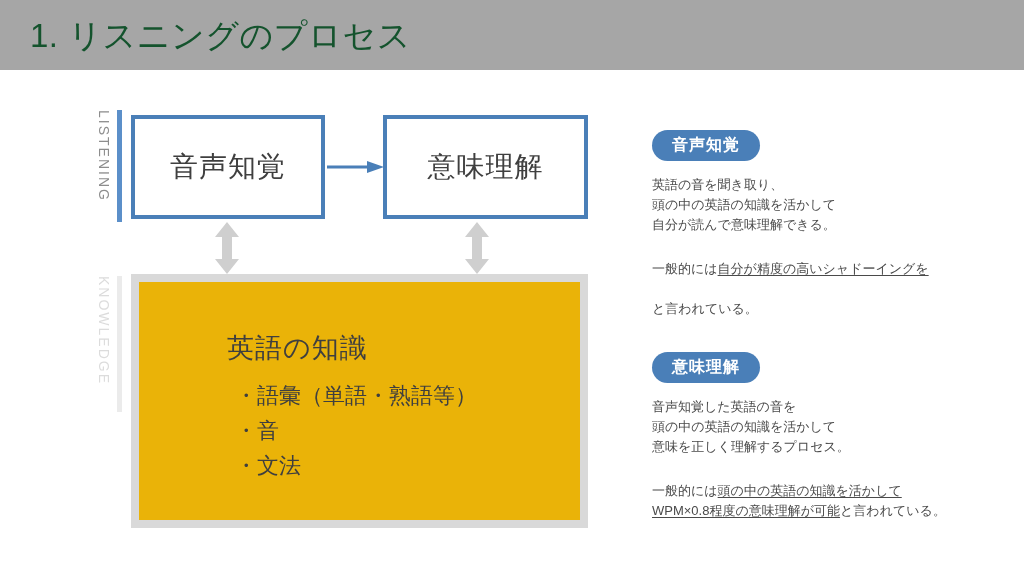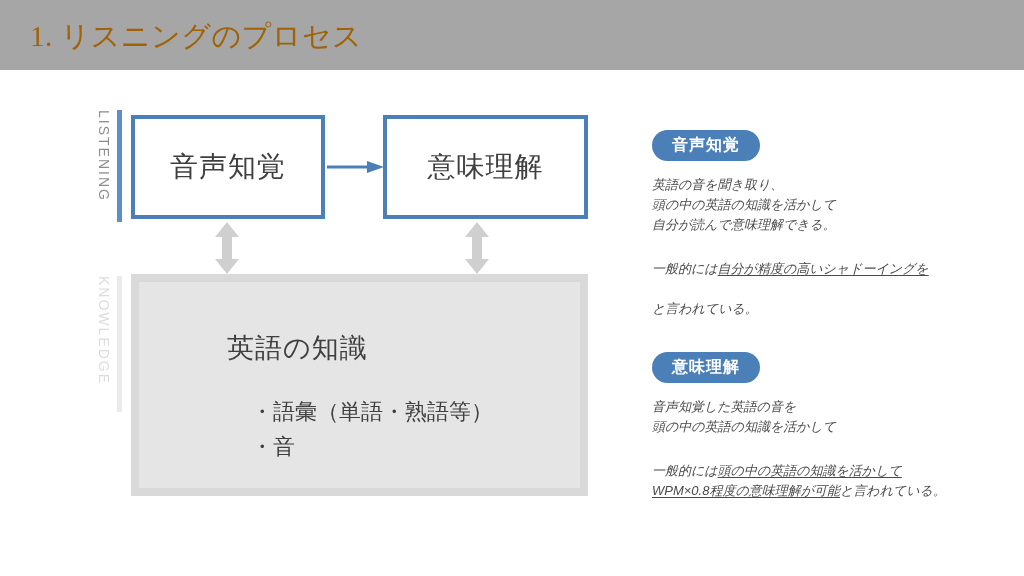--- a/index.html
+++ b/index.html
@@ -24,26 +24,25 @@
     position: absolute;
     left: 0; top: 0;
     width: 1024px;
     height: 70px;
     background: #a6a6a6;
   }
   #page-title {
     position: absolute;
     left: 30px;
     top: 18px;
-    font-size: 29px;
+    font-size: 33px;
     line-height: 36px;
-    color: #a16207;
+    color: #14532d;
     letter-spacing: 0.5px;
     white-space: nowrap;
-    font-family: Liberation Serif, serif;
   }
 
   
   .vlabel {
     position: absolute;
     writing-mode: vertical-rl;
     text-orientation: mixed;
     letter-spacing: 2px;
     font-size: 14px;
     white-space: nowrap;
@@ -118,38 +117,38 @@
   }
   #dbl-arrow-left  { left: 213px; top: 222px; }
   #dbl-arrow-right { left: 463px; top: 222px; }
 
   
   #knowledge-box {
     position: absolute;
     left: 131px;
     top: 274px;
     width: 457px;
-    height: 222px;
+    height: 254px;
     box-sizing: border-box;
     border: 8px solid #d9d9d9;
-    background: #e5e5e5;
+    background: #eab308;
   }
   #knowledge-title {
     position: absolute;
     left: 88px;
     top: 48px;
     font-size: 27px;
     color: #3f3f3f;
     letter-spacing: 1px;
   }
   #knowledge-list {
     position: absolute;
     left: 96px;
     top: 96px;
-    margin: 16px;
+    margin: 0;
     padding: 0;
     list-style: none;
   }
   #knowledge-list li {
     font-size: 22px;
     line-height: 35px;
     color: #3f3f3f;
     white-space: nowrap;
   }
   #knowledge-list li::before {
@@ -173,21 +172,20 @@
     letter-spacing: 1px;
     padding: 7px 20px 8px 20px;
     border-radius: 18px;
     line-height: 1;
   }
   .body-para {
     margin: 14px 0 0 0;
     font-size: 13px;
     line-height: 20px;
     color: #4a4a4a;
-    font-style: italic;
   }
   .body-para .u {
     text-decoration: underline;
     text-underline-offset: 2px;
   }
   .spacer-sm { height: 10px; }
   #section-comprehension { margin-top: 33px; }
 </style>
 </head>
 <body>
@@ -220,20 +218,21 @@
   </svg>
   <svg class="dbl-arrow" id="dbl-arrow-right" viewBox="0 0 28 52">
     <path d="M14 0 L26 15 H19 V37 H26 L14 52 L2 37 H9 V15 H2 Z" fill="#cfcfcf"></path>
   </svg>
 
   <div id="knowledge-box">
     <div id="knowledge-title">英語の知識</div>
     <ul id="knowledge-list">
       <li>語彙（単語・熟語等）</li>
       <li>音</li>
+      <li>文法</li>
     </ul>
   </div>
 
   <div id="right-col">
 
     <div id="section-perception">
       <span class="badge">音声知覚</span>
 
       <p class="body-para">
         <span>英語の音を聞き取り、</span><br>
@@ -245,20 +244,21 @@
 
       <p class="body-para"><span>一般的には</span><span class="u">自分が精度の高いシャドーイングを</span><br><br><span>と言われている。</span></p>
     </div>
 
     <div id="section-comprehension">
       <span class="badge">意味理解</span>
 
       <p class="body-para">
         <span>音声知覚した英語の音を</span><br>
         <span>頭の中の英語の知識を活かして</span><br>
+        <span>意味を正しく理解するプロセス。</span>
       </p>
 
       <div class="spacer-sm"></div>
 
       <p class="body-para"><span>一般的には</span><span class="u">頭の中の英語の知識を活かして</span><br><span class="u">WPM×0.8程度の意味理解が可能</span><span>と言われている。</span></p>
     </div>
 
   </div>
 
 </div>

